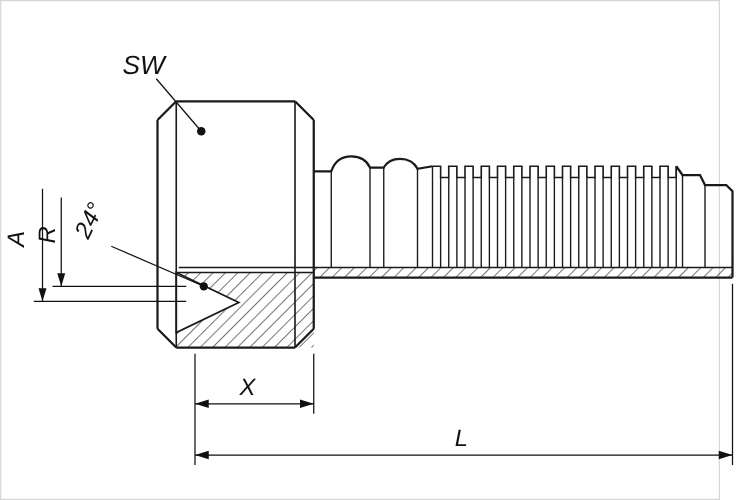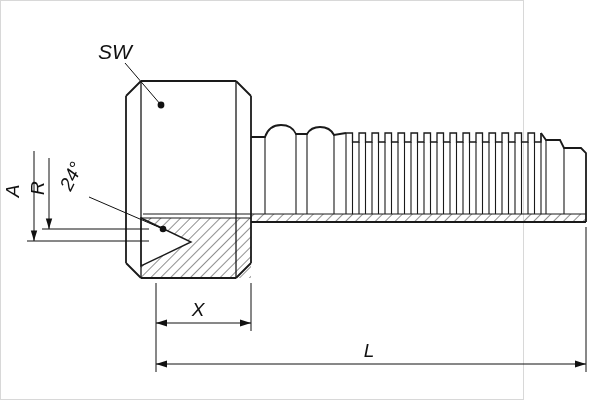--- a/index.html
+++ b/index.html
@@ -1,17 +1,17 @@
 <!DOCTYPE html>
 <html><head>
 <meta charset="utf-8">
 <style>
   html,body{margin:0;padding:0;background:#fff;}
   .canvas{
-    width:524px;height:400px;position:relative;background:#fff;
+    width:576px;height:400px;position:relative;background:#fff;
     border:1px solid #d8d8d8;box-sizing:border-box;
     font-family:"Liberation Sans", sans-serif;
   }
   svg{display:block;}
   .outline{stroke:#1a1a1a;fill:none;stroke-width:1.8;stroke-linecap:butt;}
   .medium{stroke:#1a1a1a;fill:none;stroke-width:1.3;}
   .thin{stroke:#1a1a1a;fill:none;stroke-width:1.1;}
   .secline{stroke:#1a1a1a;fill:none;stroke-width:1.2;}
   .dim{stroke:#111;fill:none;stroke-width:1;}
   .arrow{fill:#111;stroke:none;}

